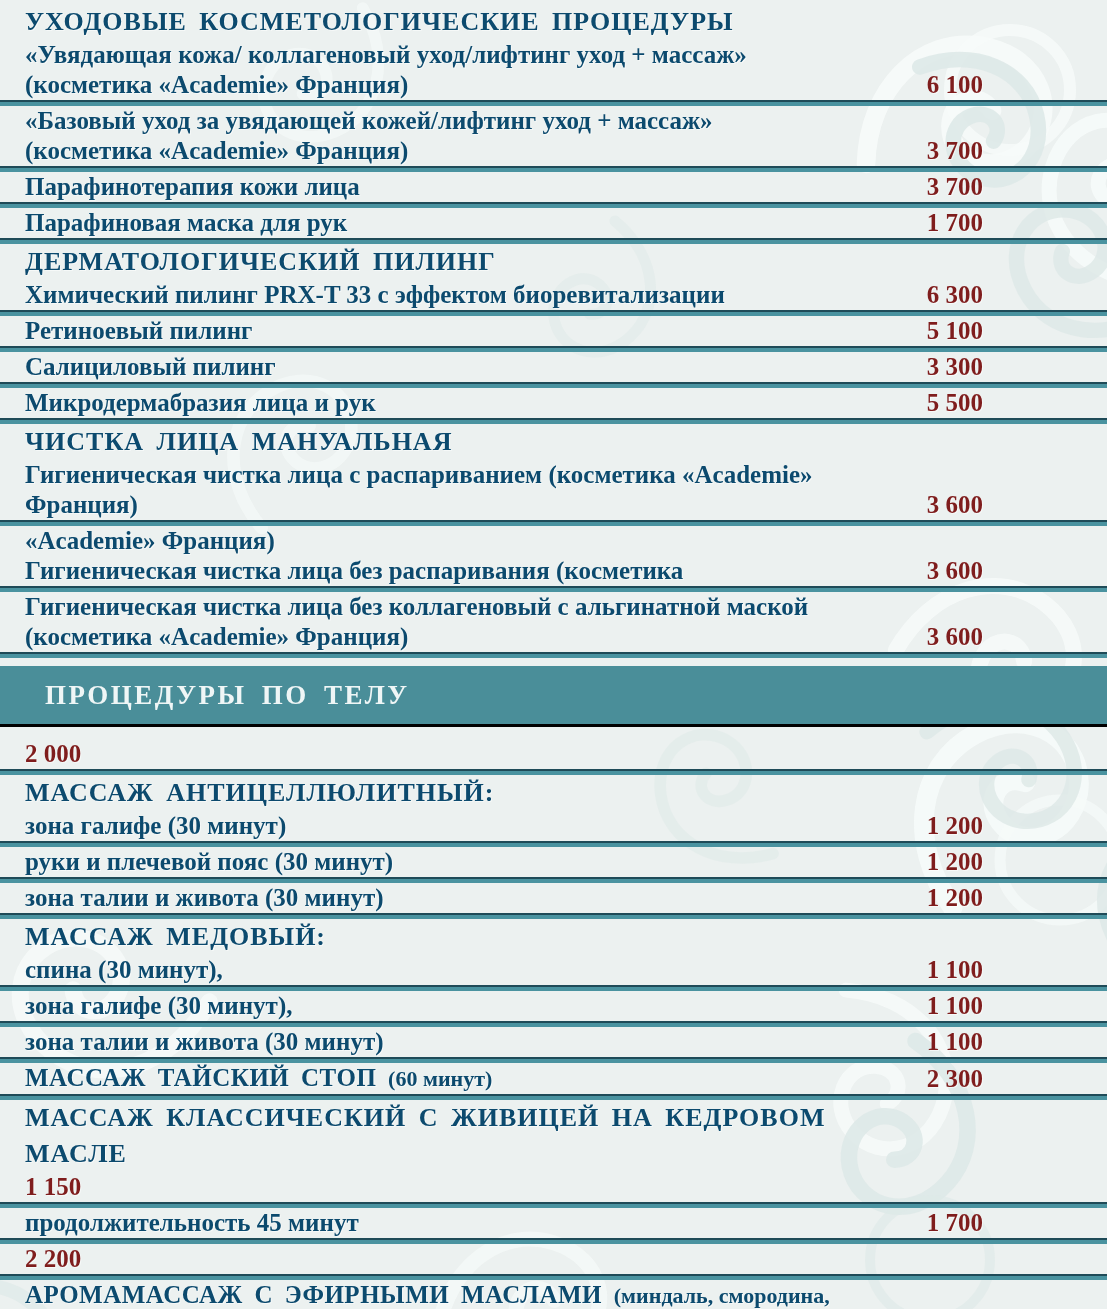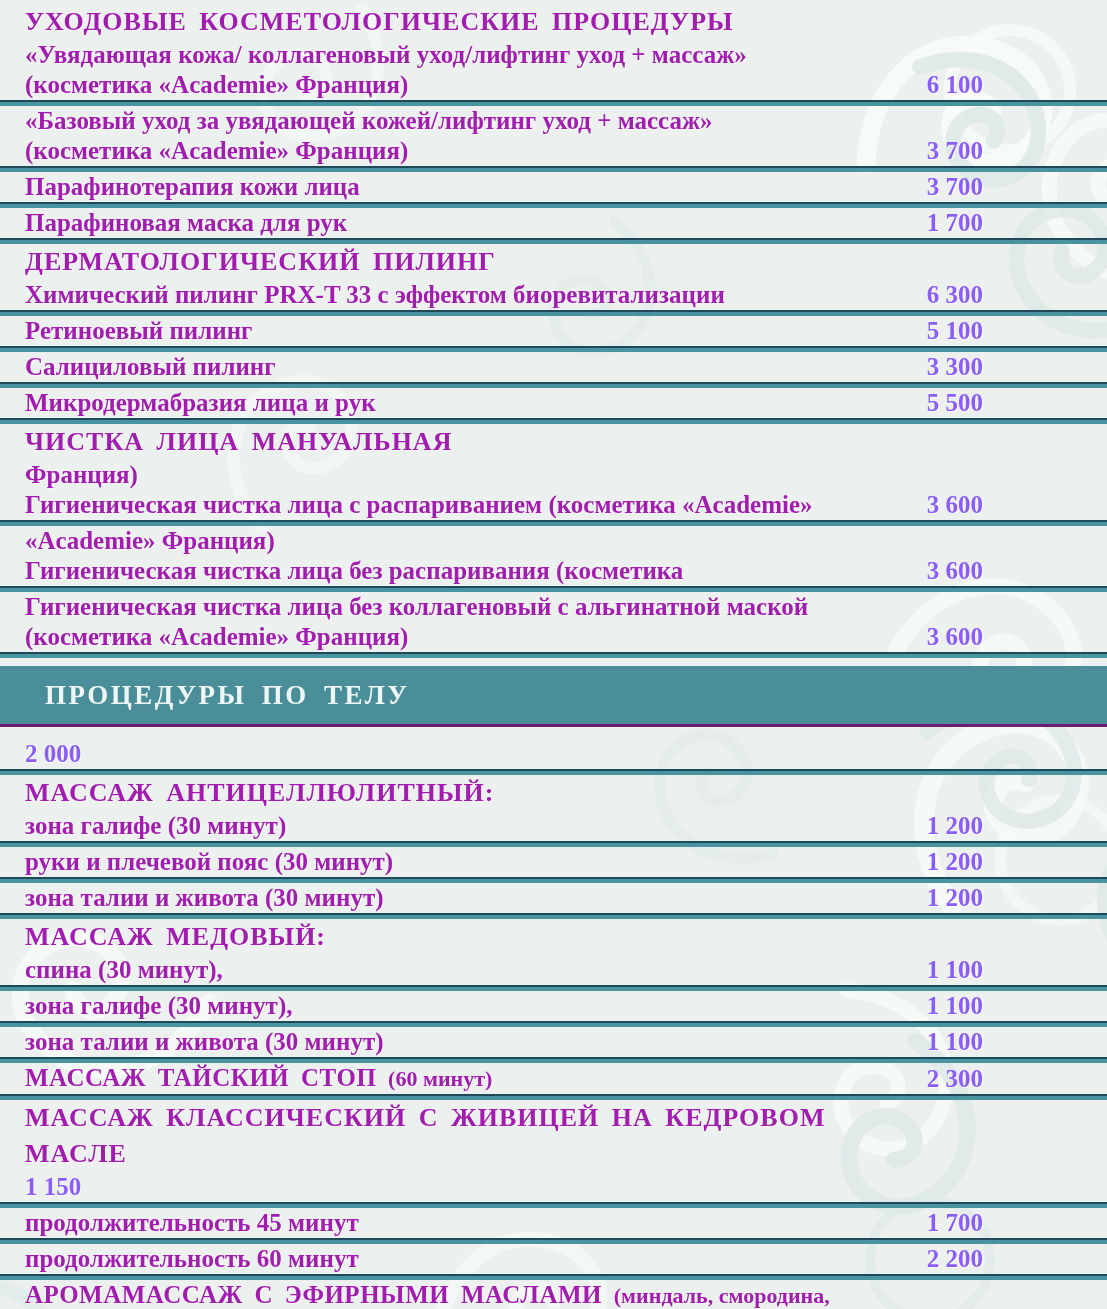--- a/index.html
+++ b/index.html
@@ -22,57 +22,57 @@
   .row {
     display: flex;
     justify-content: space-between;
     align-items: flex-end;
     padding: 0 124px 0 25px;
   }
   .row.heading { padding-right: 25px; }
   .name { max-width: 845px; }
   .seg {
     font-weight: bold;
-    color: #a21caf;
+    color: #0c4a6e;
     font-size: 25px;
     line-height: 30px;
     text-shadow: 1px 1px 0 rgba(255,255,255,0.55);
   }
   .seg-block { display: block; }
   .seg-caps {
     letter-spacing: 0.5px;
     word-spacing: 5px;
   }
   .heading .seg {
     font-size: 26px;
     line-height: 36px;
     letter-spacing: 1px;
   }
   .seg-note {
     font-size: 22px;
   }
   .price {
     font-weight: bold;
-    color: #8b5cf6;
+    color: #7f1d1d;
     font-size: 25px;
     line-height: 30px;
     white-space: nowrap;
     text-shadow: 1px 1px 0 rgba(255,255,255,0.55);
   }
   .divider {
     height: 6px;
     box-sizing: border-box;
     border-top: 2px solid #1f4b58;
     background: #4a93a0;
   }
   .band {
     height: 58px;
     margin: 8px 0 12px 0;
     background: #4a8e99;
-    border-bottom: 3px solid #701a75;
+    border-bottom: 3px solid #000000;
     box-sizing: content-box;
     display: flex;
     align-items: center;
     padding-left: 45px;
   }
   .band-title {
     color: #eff6f6;
     font-weight: bold;
     font-size: 27px;
     letter-spacing: 2.5px;
@@ -164,22 +164,22 @@
     <div class="row item">
       <div class="name"><span class="seg seg-normal">Микродермабразия лица и рук</span></div>
       <div class="price">5 500</div>
     </div>
     <div class="divider"></div>
     <div class="row heading">
       <div class="name"><span class="seg seg-caps">ЧИСТКА ЛИЦА МАНУАЛЬНАЯ</span></div>
     </div>
     <div class="row item">
       <div class="name">
+        <div class="seg seg-normal seg-block">Гигиеническая чистка лица с распариванием (косметика «Academie»</div>
         <div class="seg seg-normal seg-block">Франция)</div>
-        <div class="seg seg-normal seg-block">Гигиеническая чистка лица с распариванием (косметика «Academie»</div>
       </div>
       <div class="price">3 600</div>
     </div>
     <div class="divider"></div>
     <div class="row item">
       <div class="name">
         <div class="seg seg-normal seg-block">«Academie» Франция)</div>
         <div class="seg seg-normal seg-block">Гигиеническая чистка лица без распаривания (косметика</div>
       </div>
       <div class="price">3 600</div>
@@ -247,20 +247,19 @@
     <div class="row item">
       <div class="price">1 150</div>
     </div>
     <div class="divider"></div>
     <div class="row item">
       <div class="name"><span class="seg seg-normal">продолжительность 45 минут</span></div>
       <div class="price">1 700</div>
     </div>
     <div class="divider"></div>
     <div class="row item">
-      <div class="name"><span class="seg seg-normal">продолжительность 60 минут</span></div>
       <div class="price">2 200</div>
     </div>
     <div class="divider"></div>
     <div class="row item">
       <div class="name"><span class="seg seg-caps">АРОМАМАССАЖ С ЭФИРНЫМИ МАСЛАМИ </span><span class="seg seg-note">(миндаль, смородина, грейп-фрут, лимонник, жасмин, кокос, шоколад, пачули и жожоба, сандал и зверобой)</span></div>
     </div>
   </div>
 
 </body></html>

